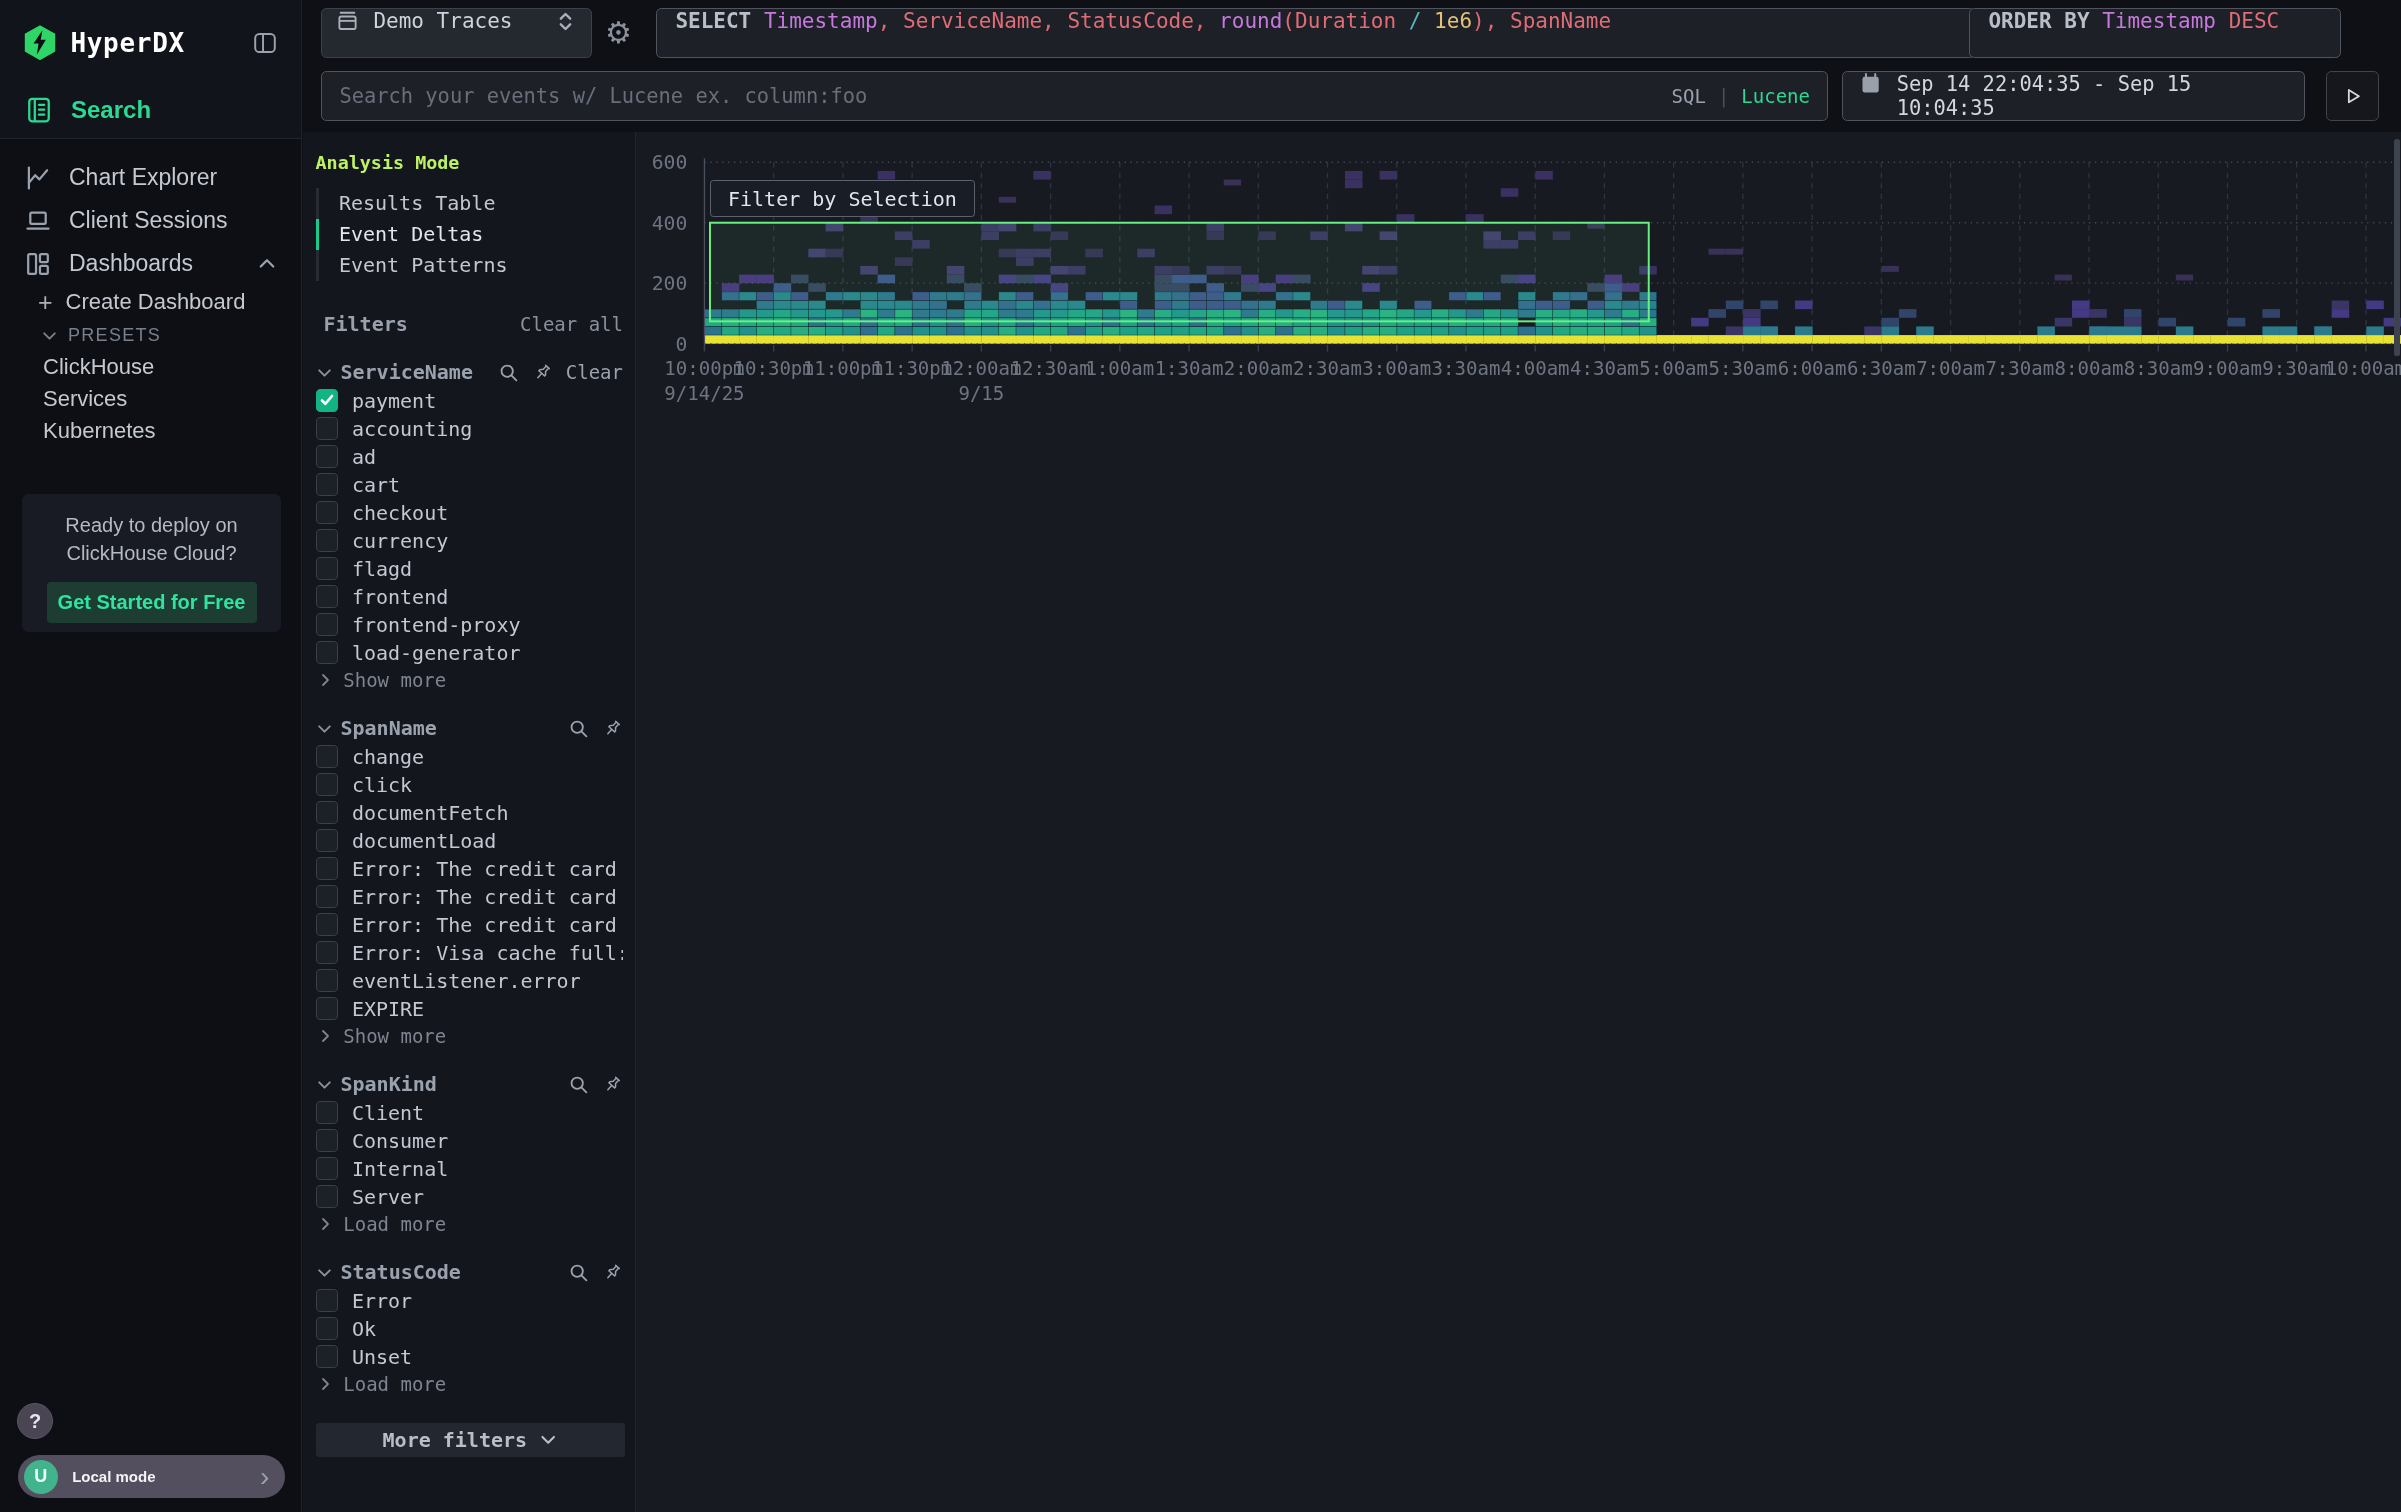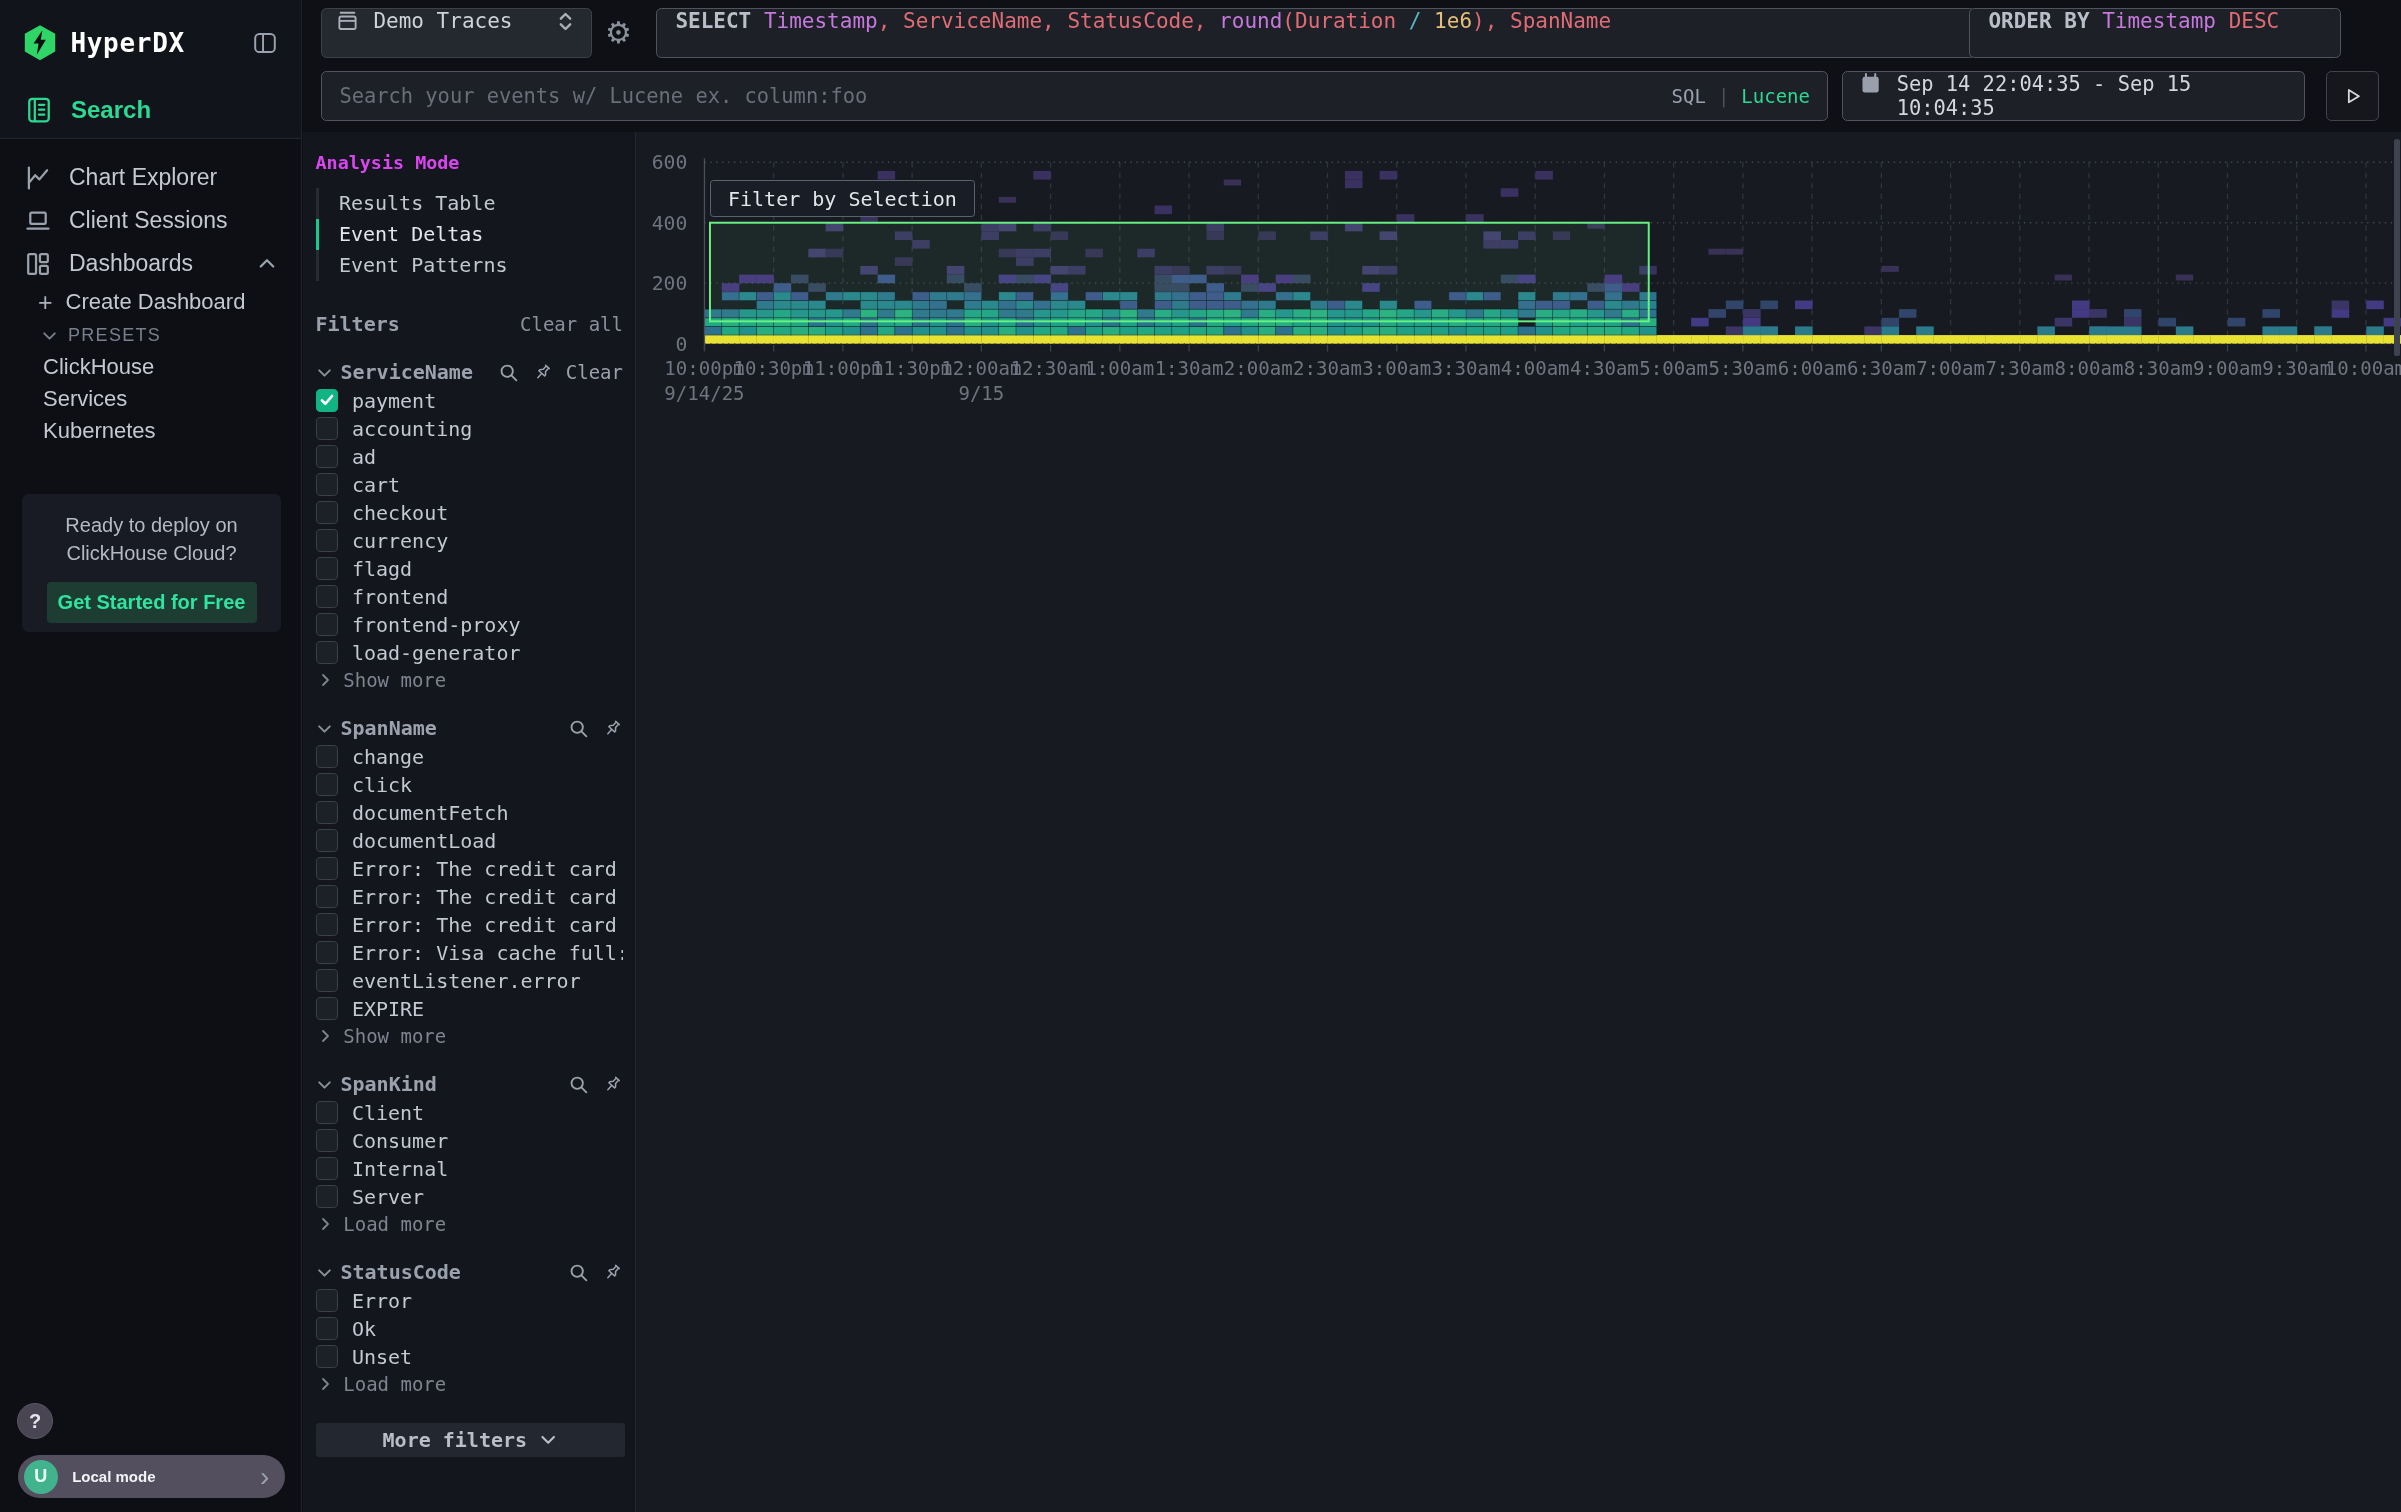--- a/index.html
+++ b/index.html
@@ -90,26 +90,26 @@
     font-size:20.4px; color:#d3d7dd; cursor:pointer; }
   .date-box svg { width:24px; height:24px; color:#9aa0ab; }
   .play-btn { left:2023px; top:71px; width:53px; height:50px; background:#15171c; border:1.3px solid #3f444d;
     border-radius:5.3px; display:flex; align-items:center; justify-content:center; cursor:pointer; }
   .play-btn svg { width:22.4px; height:22.4px; color:#d5d8dd; }
 
   
   #content { position:absolute; top:132px; left:0; right:0; bottom:0; display:flex; }
   #filters-pane { width:333px; background:#14161d; border-right:1.3px solid #22262e;
     padding:20px 12px 0 12.5px; overflow:hidden; }
-  .fp-label { font-size:18.4px; font-weight:bold; color:#d946ef; margin-bottom:14.5px; }
+  .fp-label { font-size:18.4px; font-weight:bold; color:#bef264; margin-bottom:14.5px; }
   .am-item { height:31px; border-left:3.3px solid #262b34; padding-left:20.4px; display:flex;
     align-items:center; font-size:20px; color:#c2c7d1; cursor:pointer; }
   .am-item.active { border-left-color:#19c98c; color:#e3e6eb; }
   .filters-head { margin-top:30px; height:26px; display:flex; align-items:center; justify-content:space-between; }
-  .filters-title { font-size:20px; font-weight:bold; color:#99a1ad; }
+  .filters-title { font-size:20px; font-weight:bold; color:#99a1ad;margin-left:8px; }
   .clear-all { font-size:19px; color:#8a919d; cursor:pointer; }
   .group { margin-top:21px; }
   .g-head { display:flex; align-items:center; height:29px; }
   .g-head .g-chev { color:#8b919c; margin-right:8px; display:flex; cursor:pointer; }
   .g-head .g-chev svg { width:17px; height:17px; }
   .g-name { font-size:20px; font-weight:bold; color:#9aa2ae; }
   .g-icons { margin-left:auto; display:flex; align-items:center; gap:13px; color:#9aa2ae; }
   .g-icons svg { width:21px; height:21px; cursor:pointer; }
   .g-clear { font-size:19px; color:#9aa2ae; cursor:pointer; }
   .opt { display:flex; align-items:center; height:28px; cursor:pointer; }

